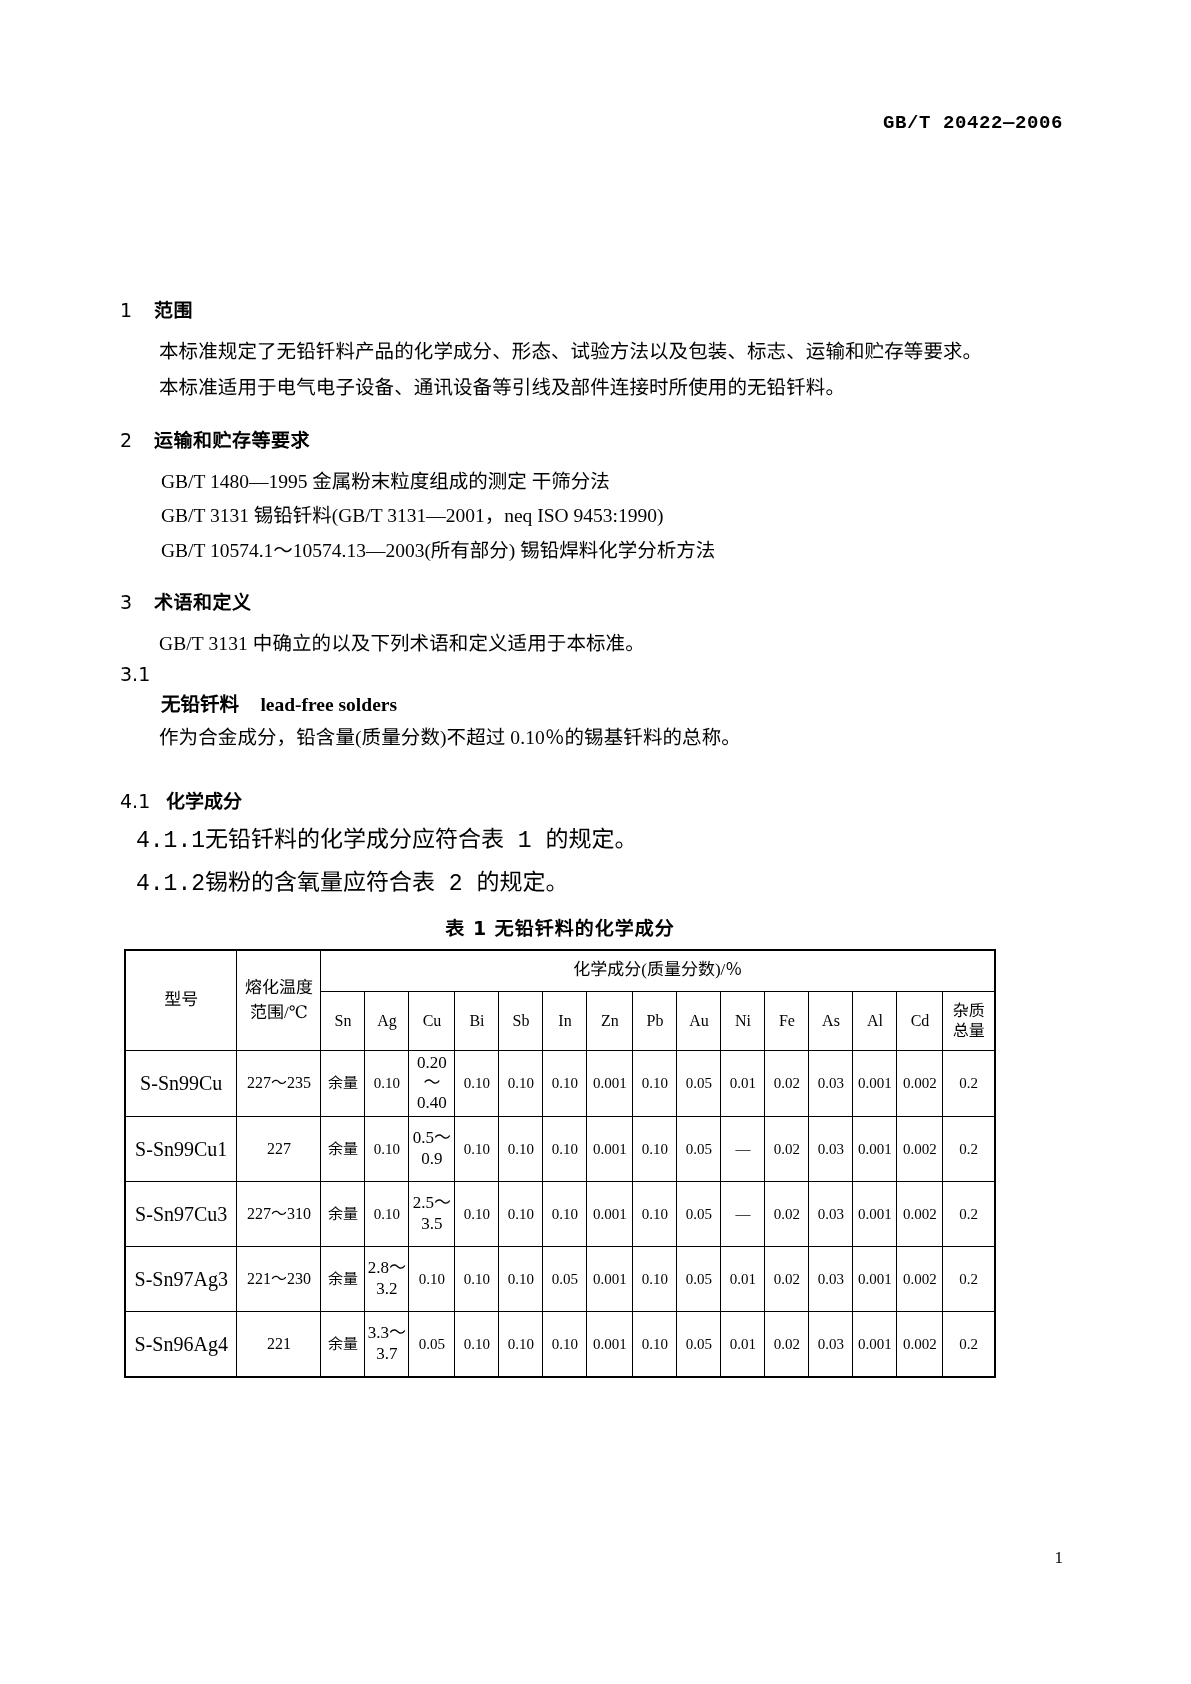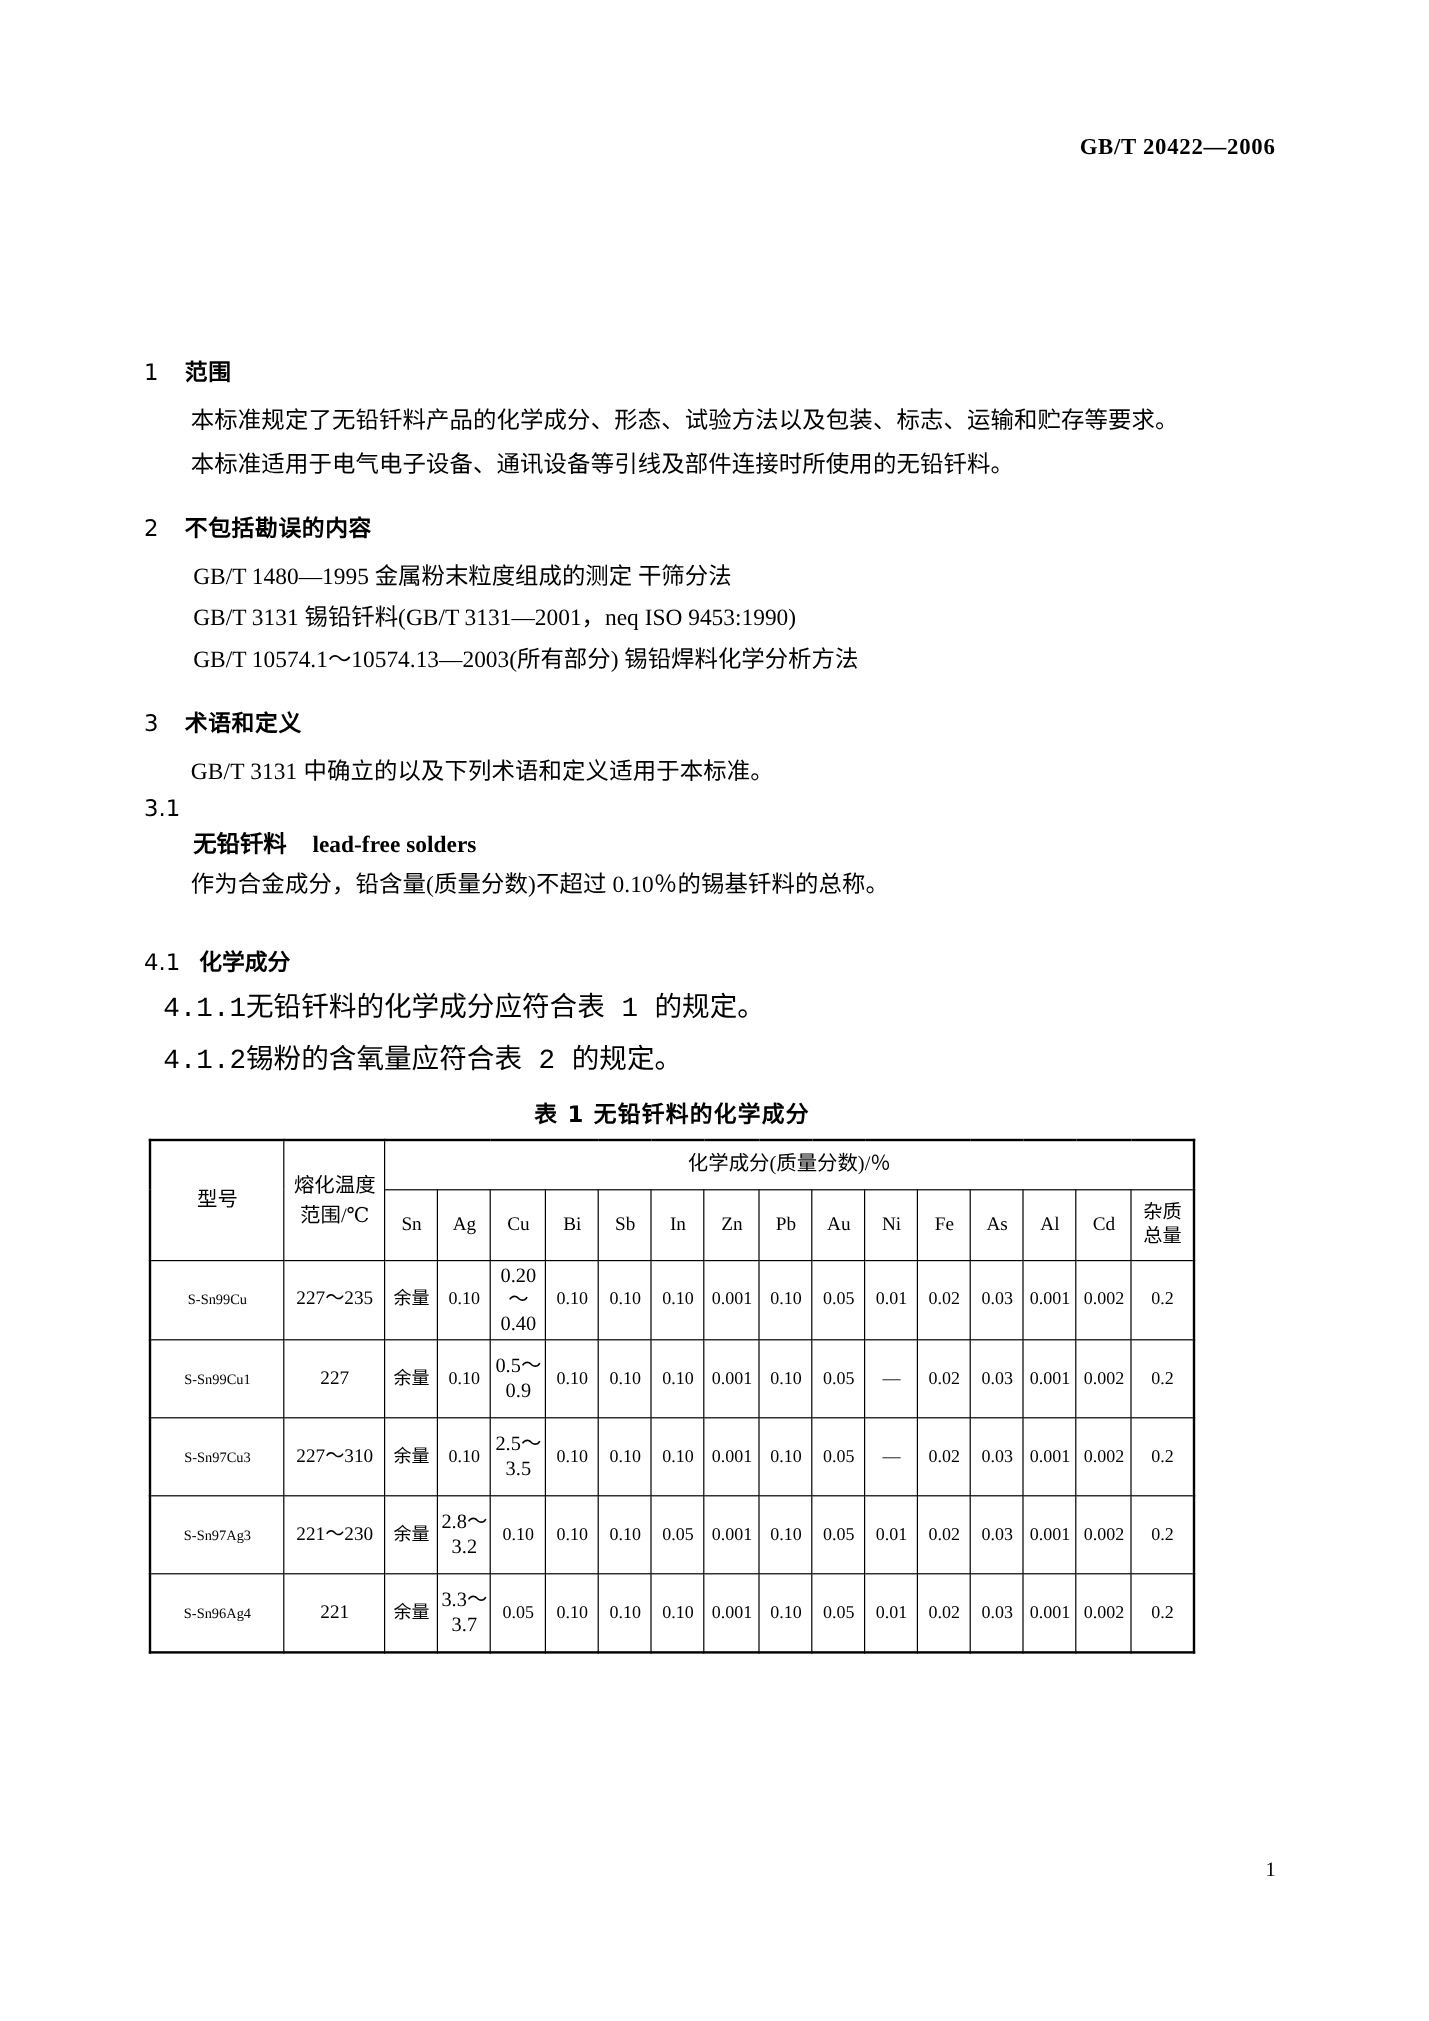--- a/index.html
+++ b/index.html
@@ -21,21 +21,21 @@
     box-sizing: border-box;
     padding: 0;
     overflow: hidden;
   }
 
   
   .page-header {
     position: absolute;
     top: 112px;
     right: 128px;
-    font-family: Liberation Serif, serif;
+    font-family: Liberation Mono, monospace;
     font-weight: bold;
     font-size: 19px;
     letter-spacing: 0.6px;
     white-space: nowrap;
   }
 
   
   .doc-title {
     position: absolute;
     top: 207px;
@@ -152,21 +152,21 @@
     font-size: 17px;
   }
   table.spec th.melt {
     font-size: 16px;
     line-height: 1.5;
   }
   table.spec tbody td {
     height: 60px;
     font-size: 15px;
   }
-  table.spec tbody td.model-cell { font-size: 12px; }
+  table.spec tbody td.model-cell { font-size: 20px; }
   table.spec tbody td.melt-cell { font-size: 16px; }
   table.spec tbody td.range { line-height: 1.2; font-size: 17px; }
   
   table.spec { border: 2px solid #000; }
 
   .col-model { width: 112px; }
   .col-melt  { width: 84px; }
   .col-el    { width: 44px; }
   .col-el-w  { width: 46px; }
   .col-imp   { width: 52px; }
@@ -192,21 +192,21 @@
 
     <div class="h1">
       <span class="num">1</span><span>范围</span>
     </div>
     <p class="body indent">本标准规定了无铅钎料产品的化学成分、形态、试验方法以及包装、标志、运输和贮存等要求。</p>
     <p class="body indent">本标准适用于电气电子设备、通讯设备等引线及部件连接时所使用的无铅钎料。</p>
 
     <div class="sp-md"></div>
 
     <div class="h1">
-      <span class="num">2</span><span>不包括勘误的内容</span>
+      <span class="num">2</span><span>运输和贮存等要求</span>
     </div>
     <p class="ref">GB/T 1480—1995    金属粉末粒度组成的测定    干筛分法</p>
     <p class="ref">GB/T 3131    锡铅钎料(GB/T 3131—2001，neq ISO 9453:1990)</p>
     <p class="ref">GB/T 10574.1～10574.13—2003(所有部分)    锡铅焊料化学分析方法</p>
 
     <div class="sp-md"></div>
 
     <div class="h1">
       <span class="num">3</span><span>术语和定义</span>
     </div>

